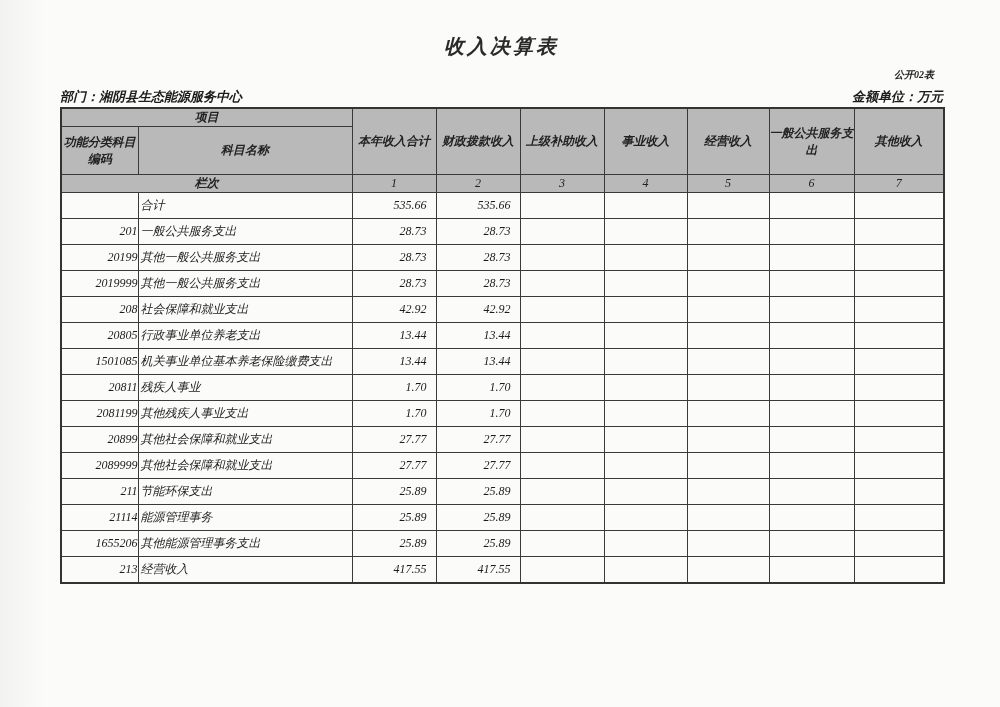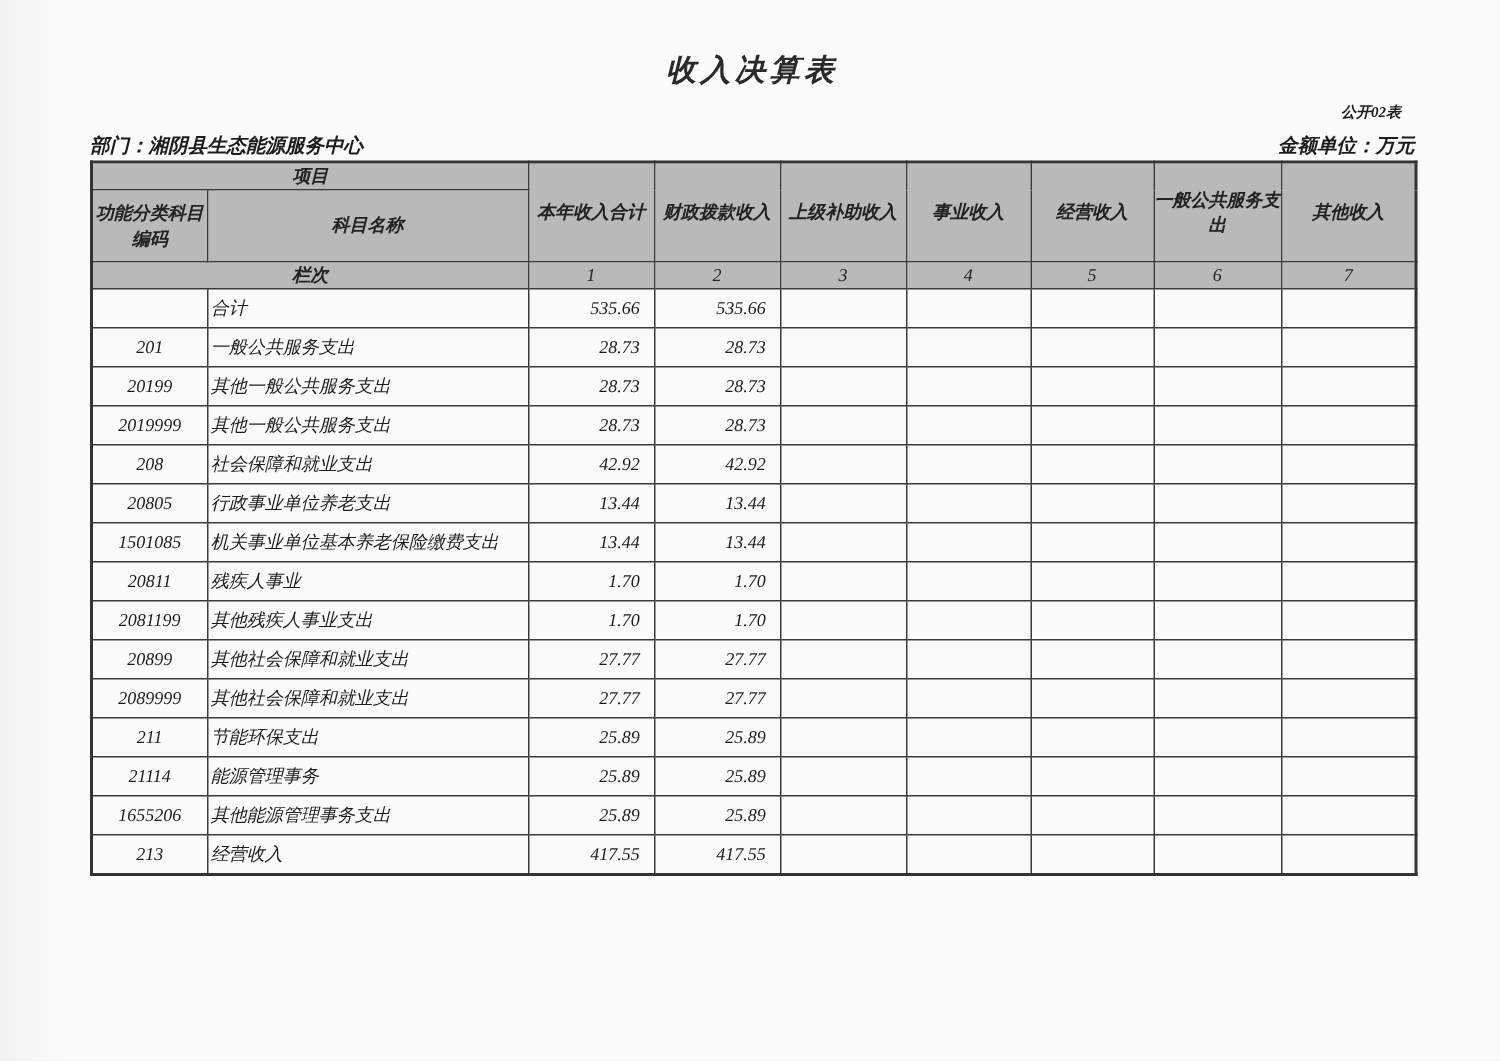--- a/index.html
+++ b/index.html
@@ -42,21 +42,21 @@
     vertical-align:middle;
     overflow:hidden;
   }
   table.income { border:2px solid #333; }
   th.gray, td.gray { background:#b9b9b9; }
   th { font-family:"Liberation Sans", sans-serif; font-weight:bold; color:#222; }
   .r-project { height:18px; }
   .r-heads   { height:48px; }
   .r-lane    { height:18px; }
   tr.data-row { height:26px; }
-  td.c-code { text-align:center; font-size:12px; }
+  td.c-code { text-align:right; font-size:12px; }
   td.c-name { text-align:left; padding-left:2px; }
   td.c-num  { text-align:right; padding-right:9px; }
   .lane-num { text-align:center; font-family:"Liberation Serif", serif; font-weight:normal; }
   .notes {
     position:absolute; left:60px; top:606px;
     font-weight:bold; font-size:12px; line-height:18px;
     color:#222;
   }
   .notes .indent { padding-left:24px; }
 </style>

